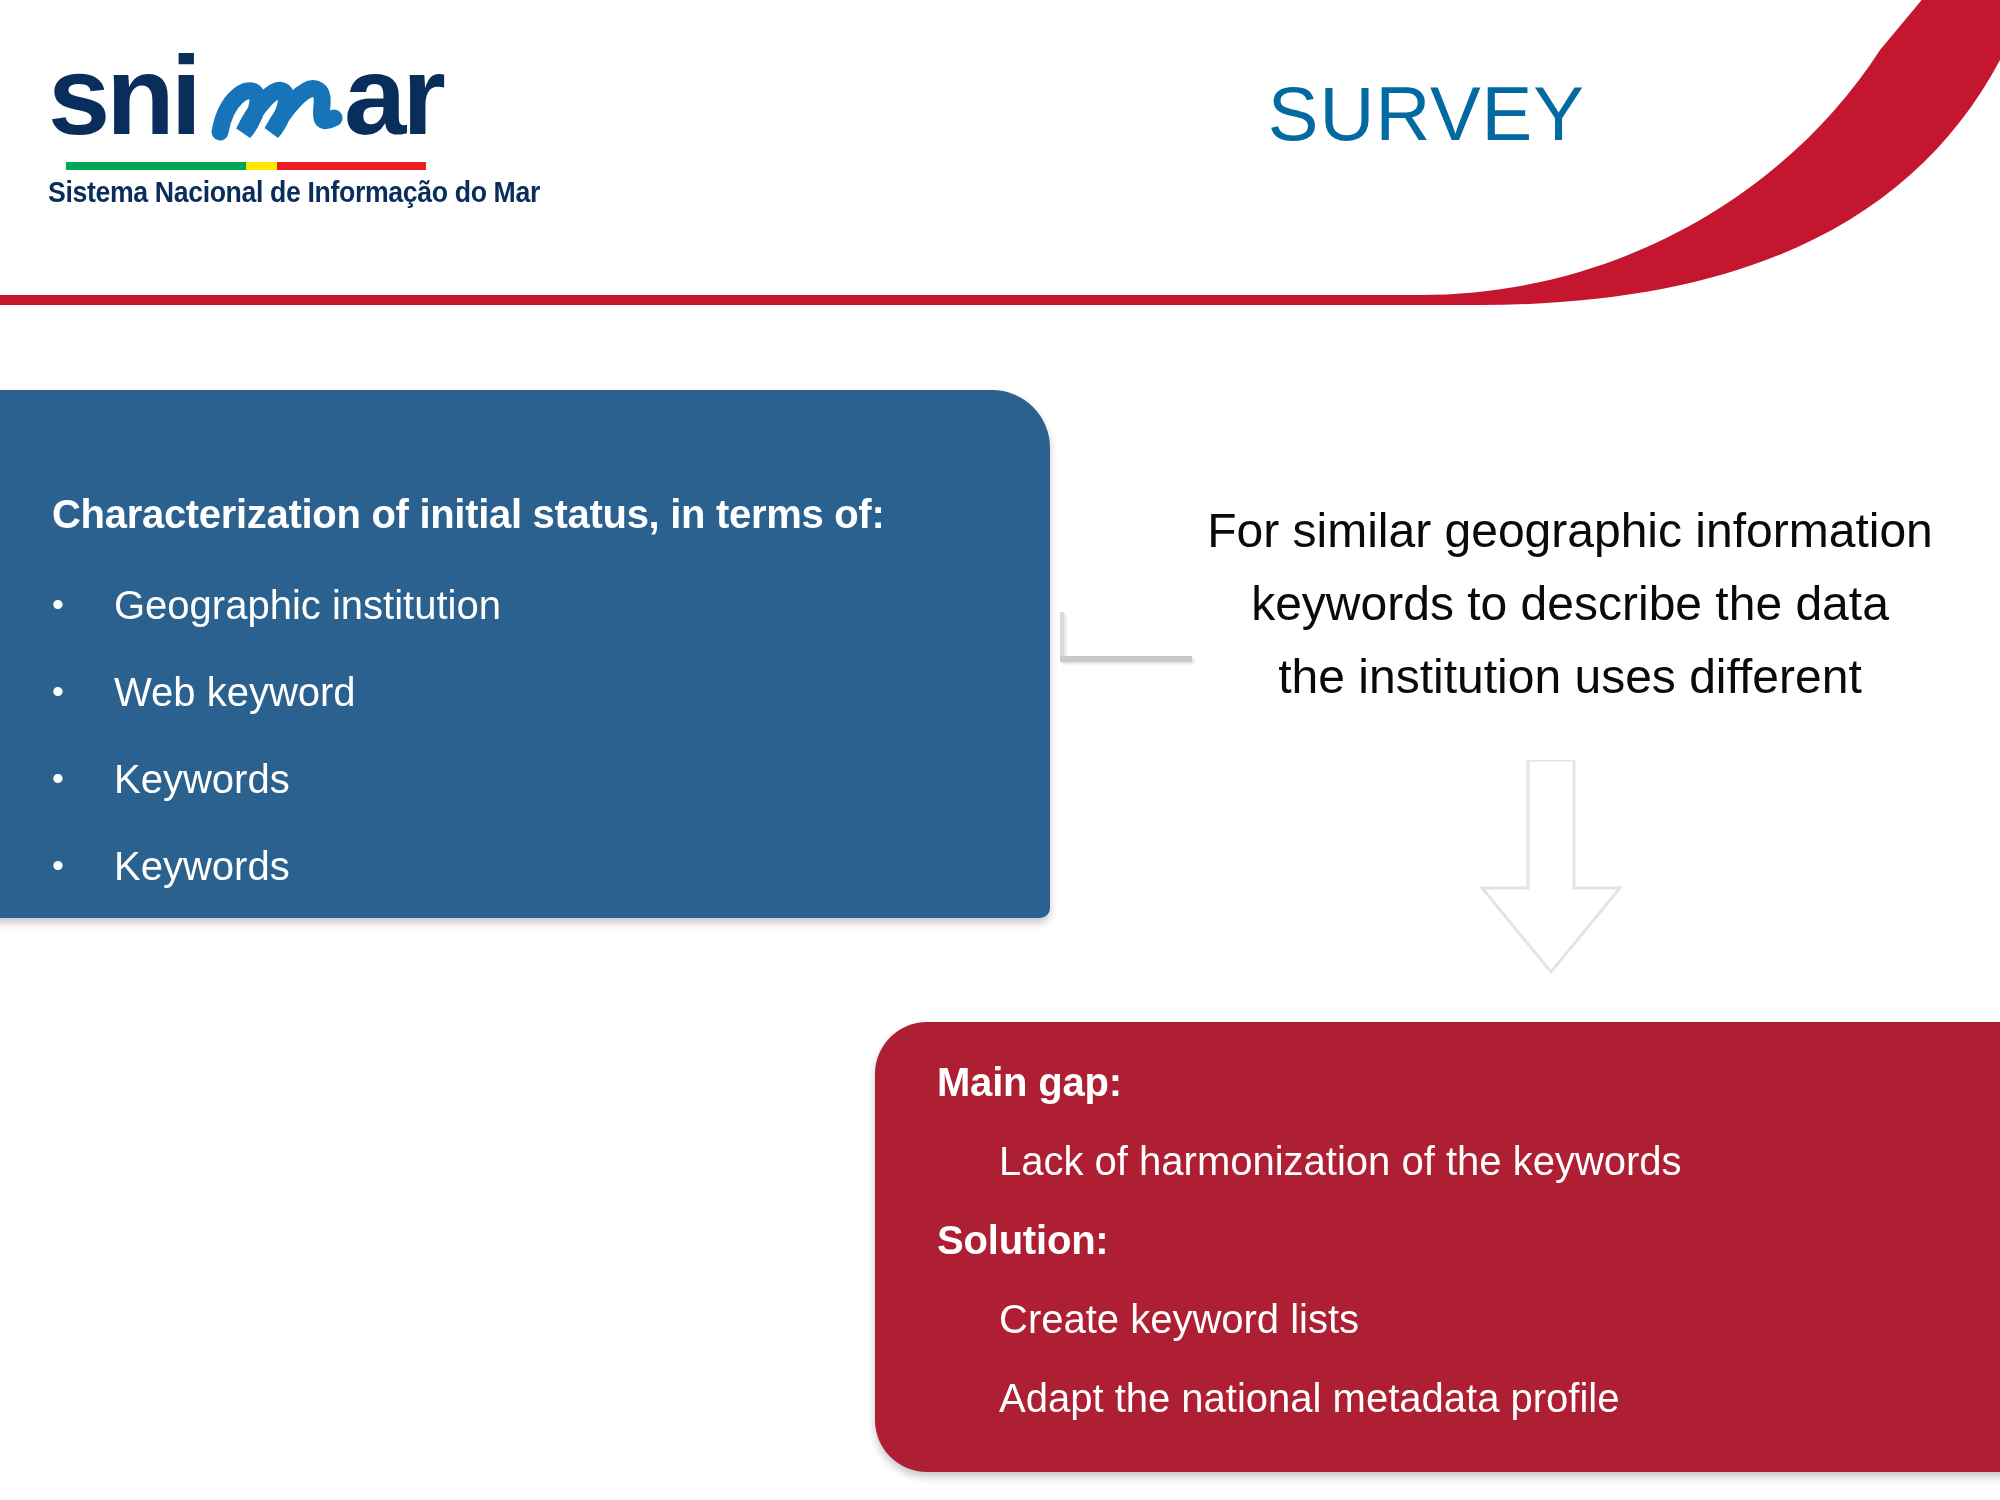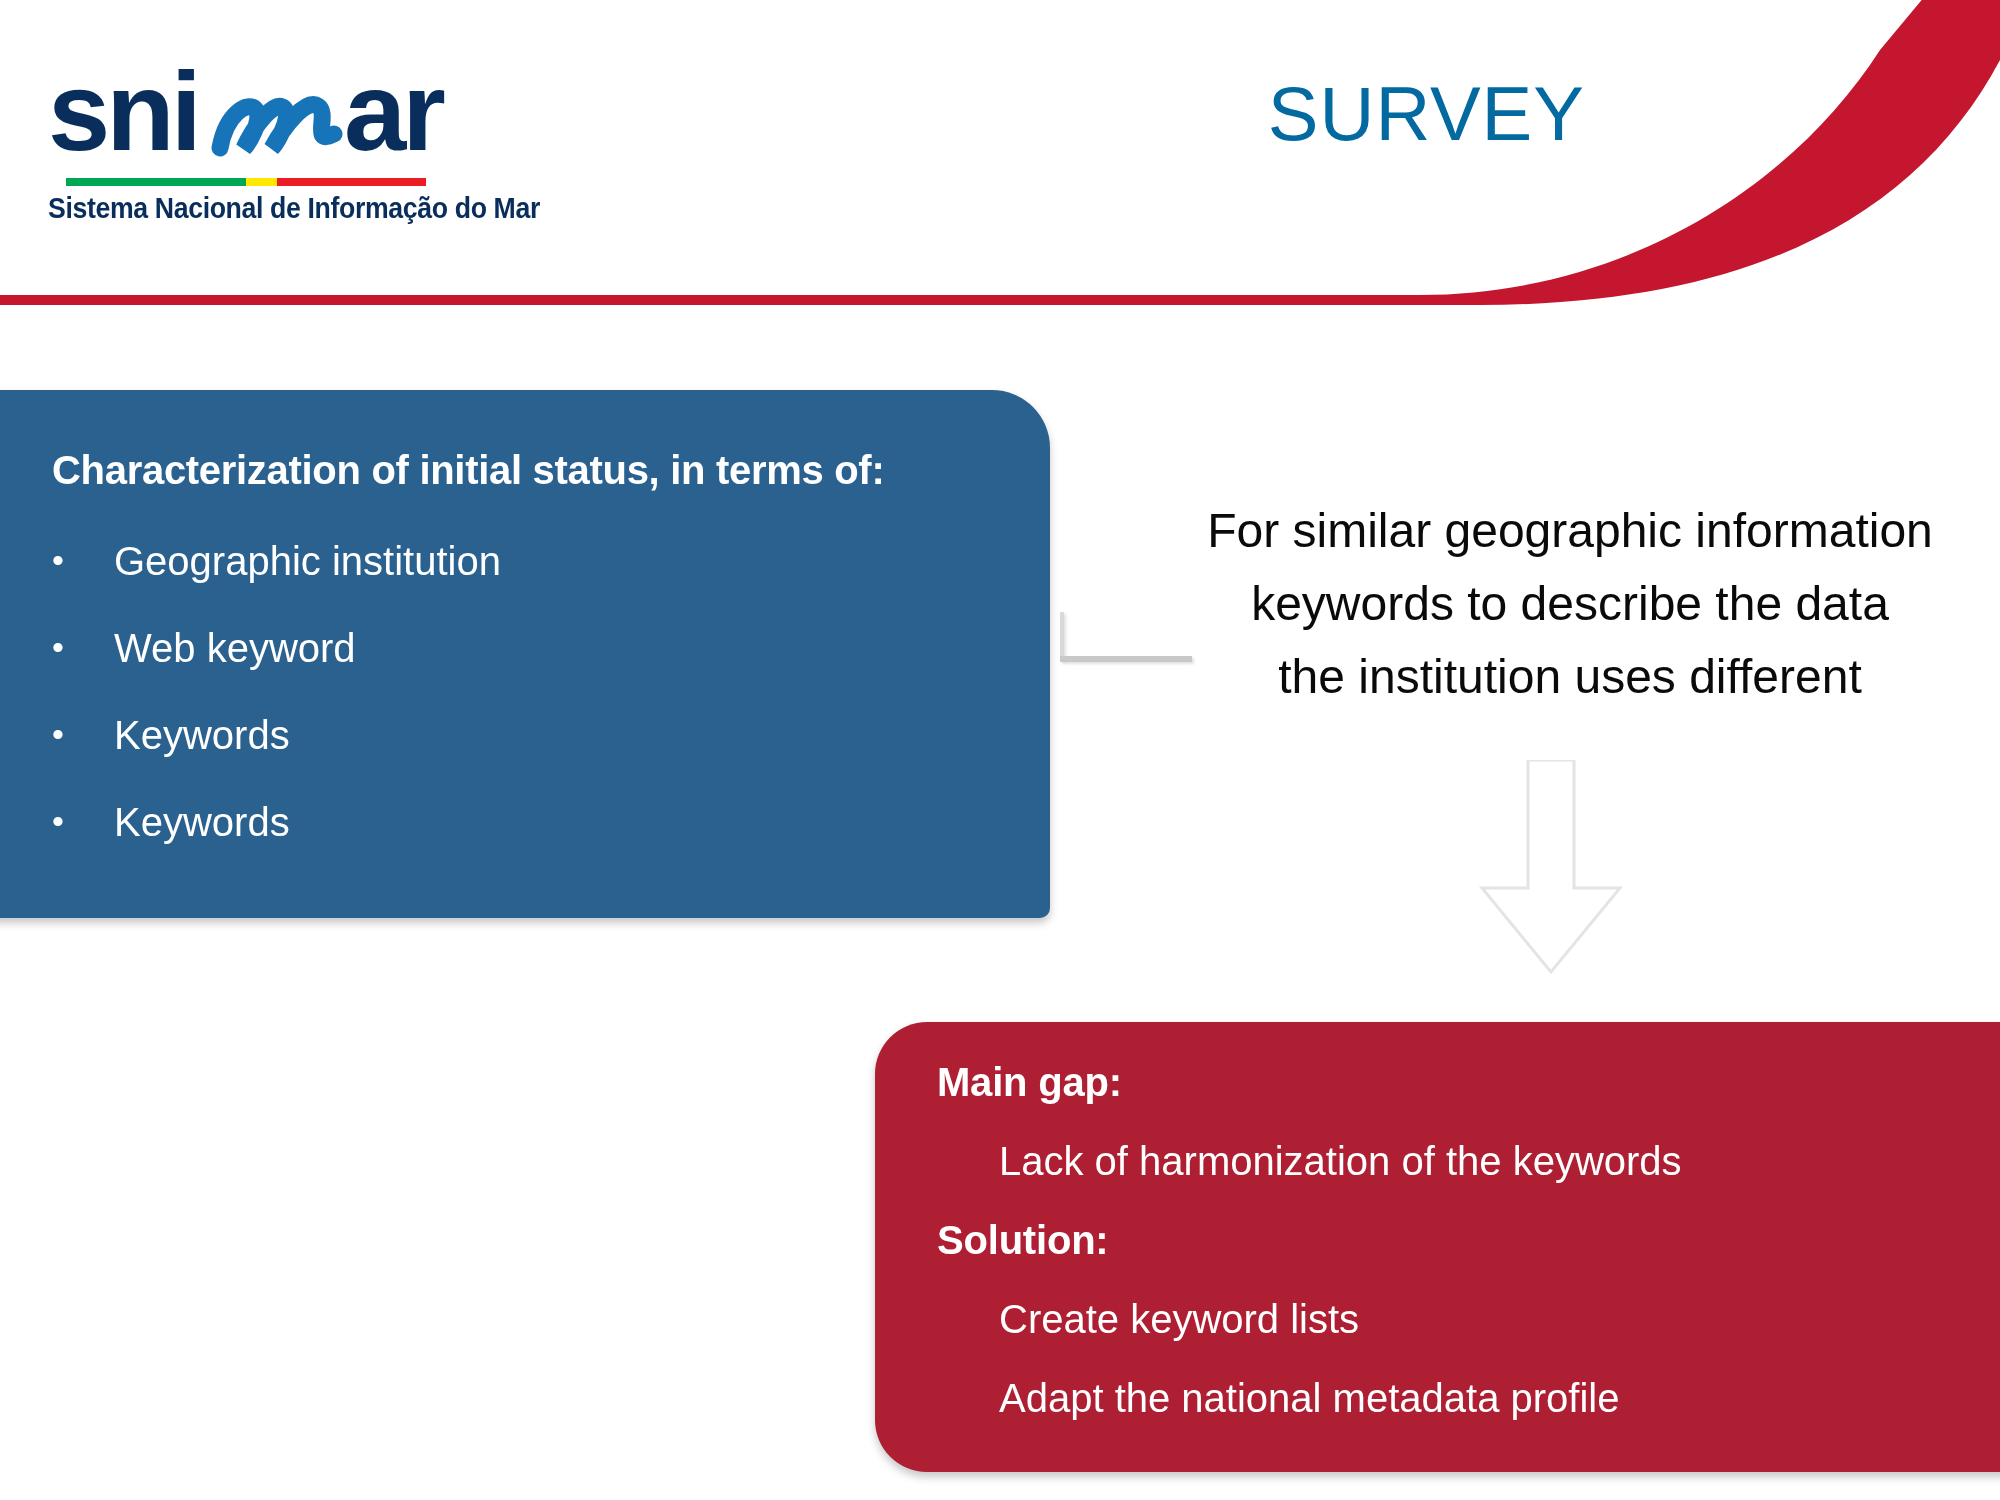--- a/index.html
+++ b/index.html
@@ -22,21 +22,21 @@
   .header-swoosh {
     position:absolute;
     left:0; top:0;
     width:2000px; height:320px;
     pointer-events:none;
   }
 
   
   .logo {
     position:absolute;
-    left:48px; top:52px;
+    left:48px; top:36px;
     width:520px; height:180px;
   }
   .logo-mark {
     position:absolute;
     left:0; top:0;
     width:500px; height:120px;
   }
   .logo-bar {
     position:absolute;
     left:18px; top:126px;
@@ -82,20 +82,21 @@
     box-shadow:0 5px 8px rgba(0,0,0,0.22);
     padding:58px 40px 0 112px;
   }
   .blue-heading {
     font-size:40px;
     font-weight:700;
     color:#ffffff;
     letter-spacing:-0.3px;
     margin-bottom:48px;
     white-space:nowrap;
+    margin-top:44px;
   }
   .blue-list { list-style:none; }
   .blue-list li {
     display:flex;
     align-items:flex-start;
     font-size:40px;
     color:#ffffff;
     font-weight:400;
     margin-bottom:47px;
     line-height:1.0;

